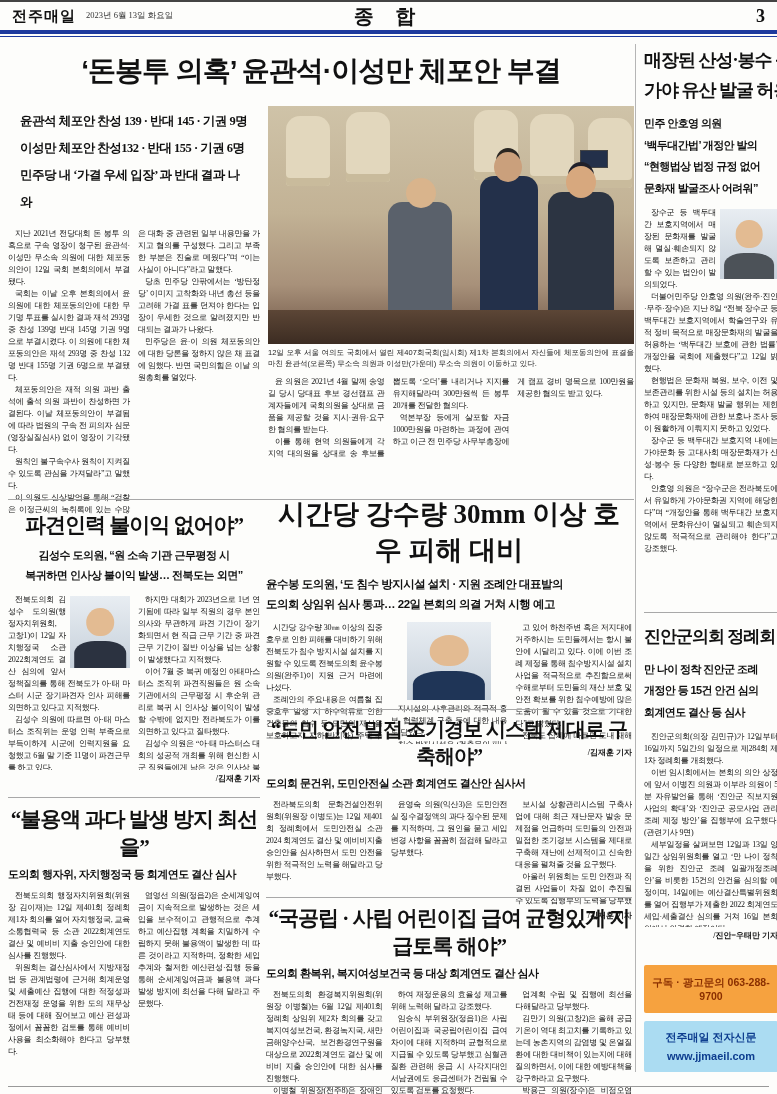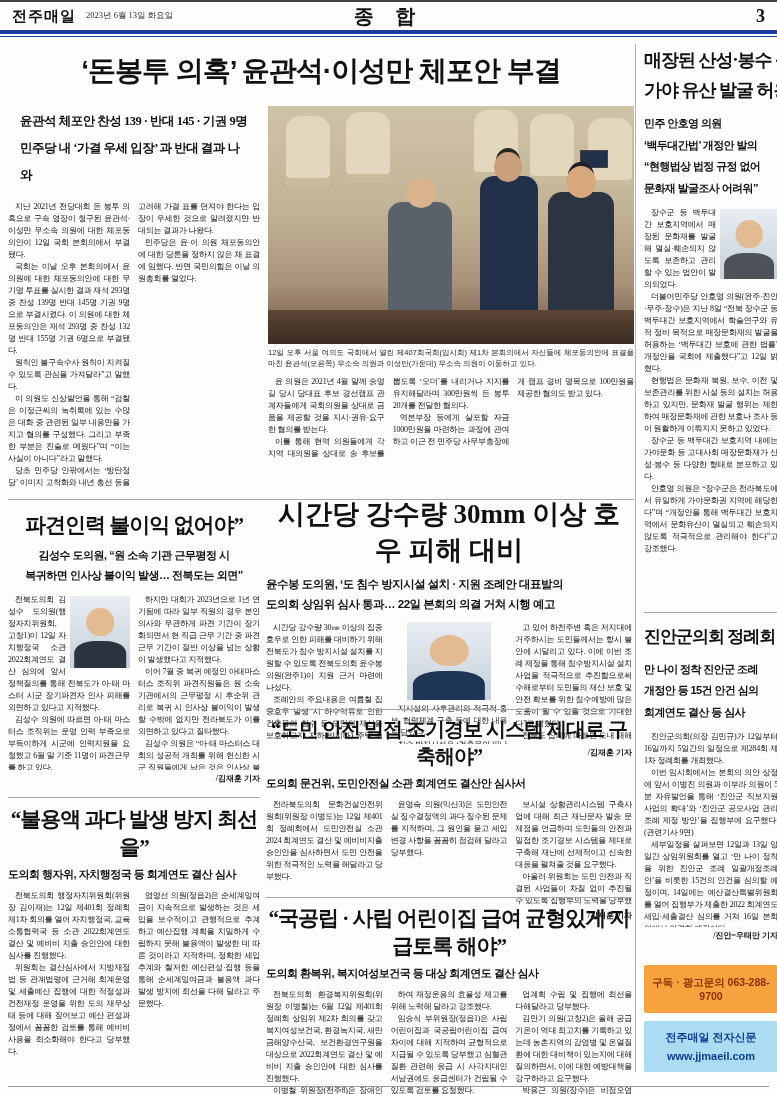--- a/index.html
+++ b/index.html
@@ -94,25 +94,27 @@
   </div>
   <div class="rule-thick" style="background: rgb(29, 58, 158);"></div>
   <div class="rule-thin" style="background: rgb(29, 58, 158);"></div>
 
   <div class="lead">
     <h1>‘돈봉투 의혹’  윤관석·이성만 체포안 부결</h1>
     <div class="lead-row">
       <div class="lead-left">
         <div class="lead-subheads">
           <div>윤관석 체포안 찬성 139 · 반대 145 · 기권 9명</div>
+          <div>이성만 체포안 찬성132 · 반대 155 · 기권 6명</div>
           <div>민주당 내 ‘가결 우세 입장’ 과 반대 결과 나와</div>
         </div>
         <div class="lead-cols">
             <p class="para">지난 2021년 전당대회 돈 봉투 의혹으로 구속 영장이 청구된 윤관석·이성만 무소속 의원에 대한 체포동의안이 12일 국회 본회의에서 부결됐다.</p>
             <p class="para">국회는 이날 오후 본회의에서 윤 의원에 대한 체포동의안에 대한 무기명 투표를 실시한 결과 재석 293명 중 찬성 139명 반대 145명 기권 9명으로 부결시켰다. 이 의원에 대한 체포동의안은 재석 293명 중 찬성 132명 반대 155명 기권 6명으로 부결됐다.</p>
+            <p class="para">체포동의안은 재적 의원 과반 출석에 출석 의원 과반이 찬성하면 가결된다. 이날 체포동의안이 부결됨에 따라 법원의 구속 전 피의자 심문(영장실질심사) 없이 영장이 기각됐다.</p>
             <p class="para">원칙인 불구속수사 원칙이 지켜질 수 있도록 관심을 가져달라”고 말했다.</p>
             <p class="para">이 의원도 신상발언을 통해 “검찰은 이정근씨의 녹취록에 있는 수많은 대화 중 관련된 일부 내용만을 가지고 혐의를 구성했다. 그리고 부족한 부분은 진술로 메웠다”며 “이는 사실이 아니다”라고 말했다.</p>
             <p class="para">당초 민주당 안팎에서는 ‘방탄정당’ 이미지 고착화와 내년 총선 등을 고려해 가결 표를 던져야 한다는 입장이 우세한 것으로 알려졌지만 반대되는 결과가 나왔다.</p>
             <p class="para">민주당은 윤·이 의원 체포동의안에 대한 당론을 정하지 않은 채 표결에 임했다. 반면 국민의힘은 이날 의원총회를 열었다.</p>
           </div>
       </div>
       <div class="lead-right">
         <div class="photo-main">
           <div class="ph-chair" style="left:18px;top:10px;"></div>
           <div class="ph-chair" style="left:78px;top:6px;"></div>

